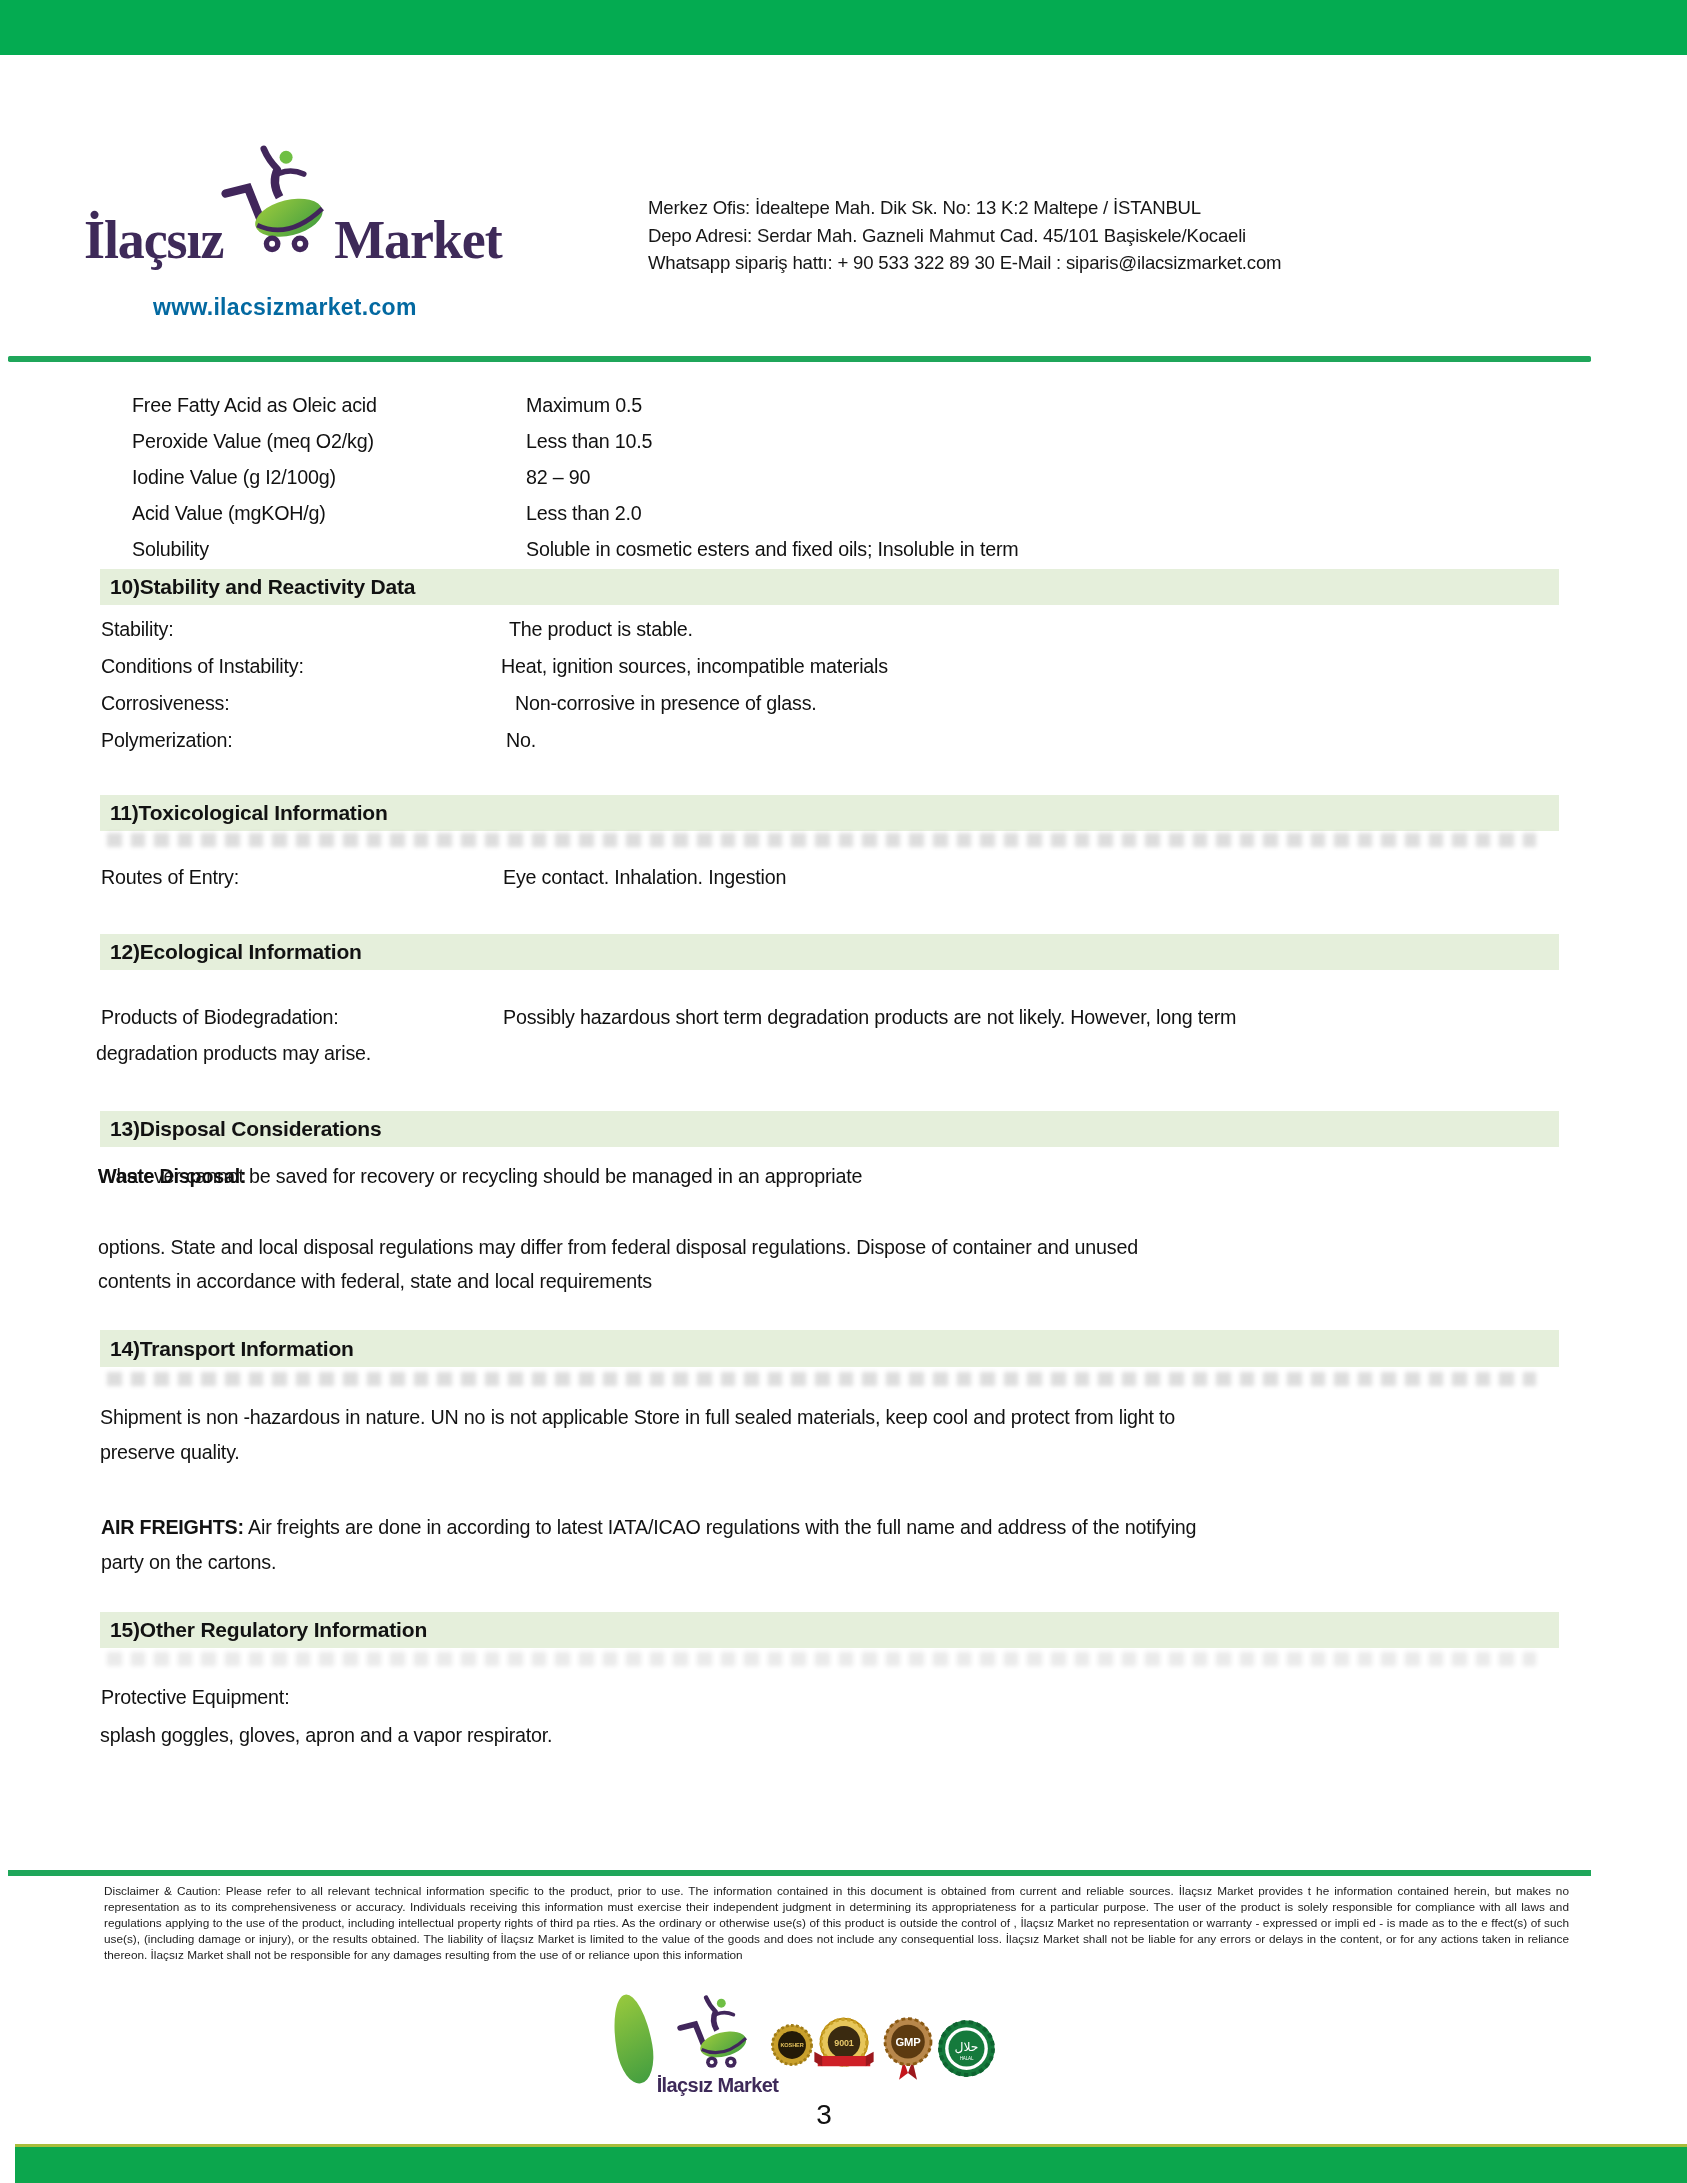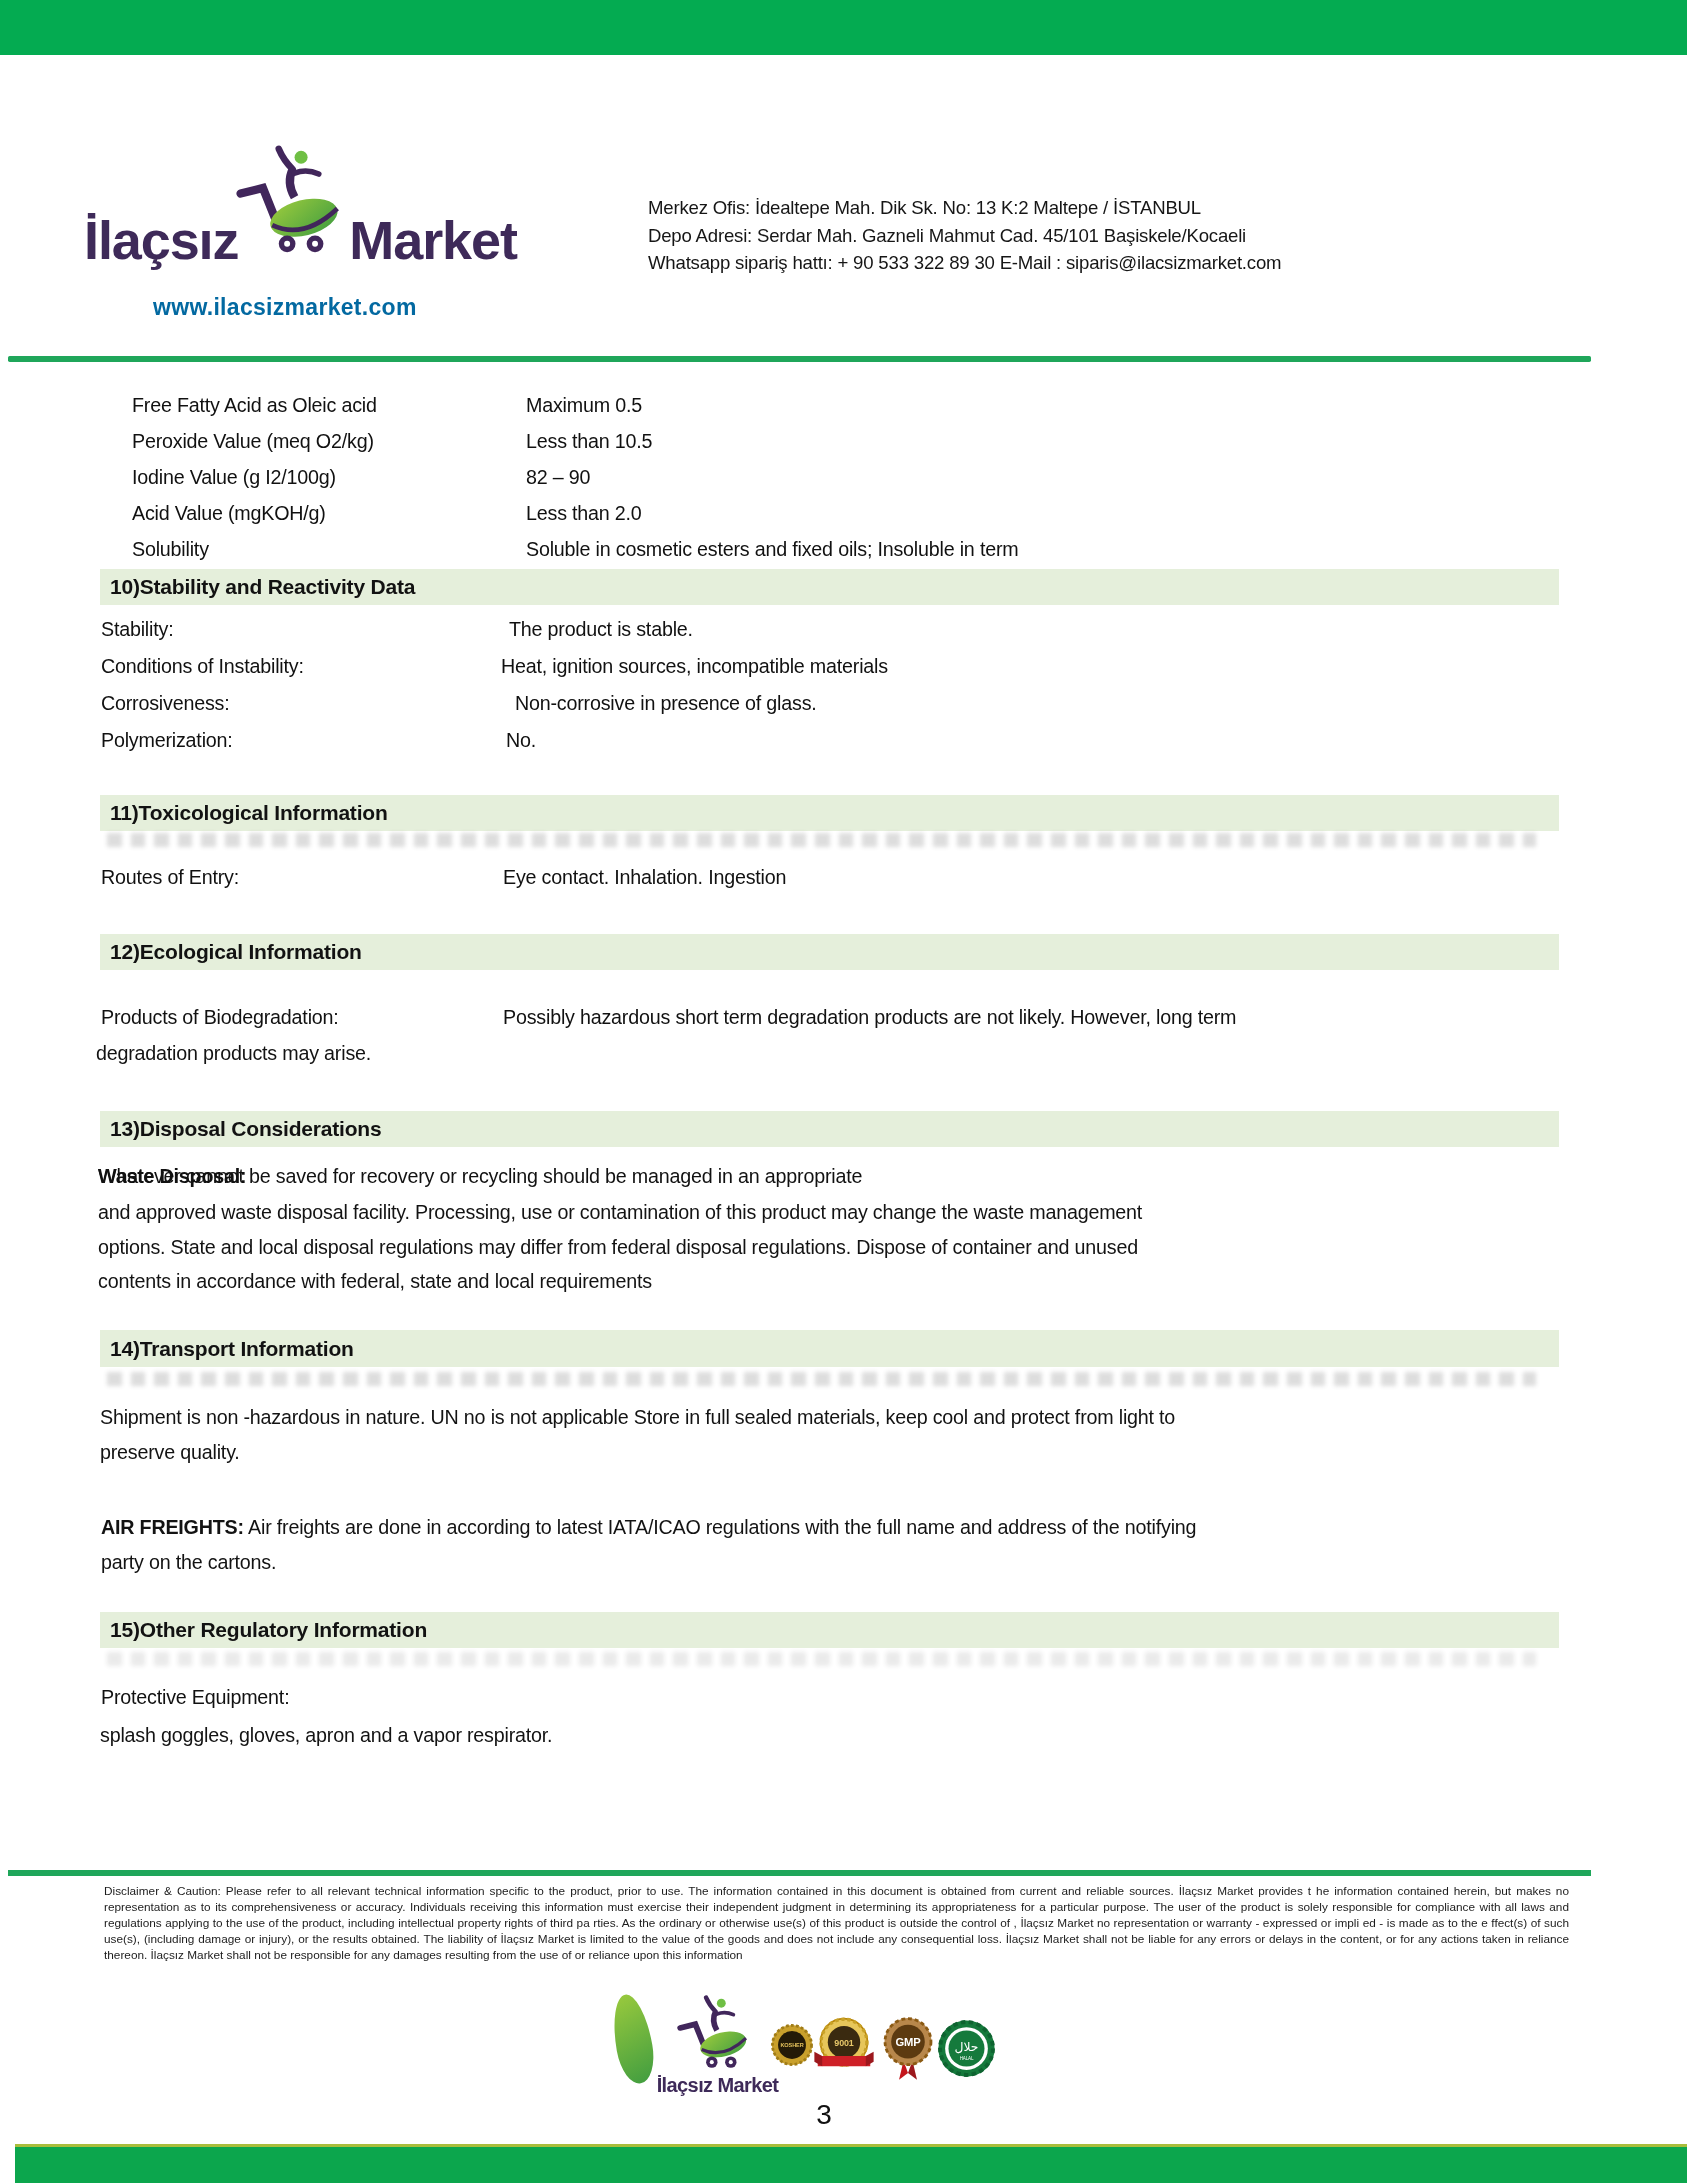--- a/index.html
+++ b/index.html
@@ -2,21 +2,21 @@
 <html style="font-size:9px"><head>
 <meta charset="utf-8">
 <style>
   html,body{margin:0;padding:0;background:#ffffff;}
   .page{position:relative;width:1687px;height:2183px;background:#ffffff;overflow:hidden;
         font-family:"Liberation Sans",sans-serif;color:#111;letter-spacing:-0.2px;}
 
   
   .topbar{position:absolute;left:0;top:0;width:1687px;height:55px;background:#04AB51;}
   .brand{position:absolute;left:84px;top:135px;display:flex;align-items:flex-end;}
-  .brand-word{font-weight:700;font-size:54px;color:#3E2A59;letter-spacing:-1.1px;line-height:1;}
+  .brand-word{font-weight:700;font-size:54px;color:#3E2A59;letter-spacing:-1.1px;line-height:1;font-family:Liberation Serif, serif;}
   .cart-svg{width:121px;height:132px;margin:0 -6.7px 0 -3.4px;}
   .website{position:absolute;left:153px;top:294px;font-size:23px;font-weight:700;color:#0369a1;letter-spacing:0.3px;}
   .company{position:absolute;left:648px;top:194px;font-size:18.6px;line-height:27.6px;color:#161616;}
   .hsep{position:absolute;left:8.4px;top:356px;width:1583px;height:6.2px;background:#1FA65A;border-radius:1.7px;}
 
   
   .band{position:absolute;left:100px;width:1459px;height:36px;background:#E5EFDB;
         display:flex;align-items:center;padding-left:10px;box-sizing:border-box;
         font-weight:700;font-size:21px;color:#121212;}
 
@@ -128,21 +128,20 @@
   <span class="val" style="left:503px;top:1006px">Possibly hazardous short term degradation products are not likely. However, long term</span>
   <div class="para" style="left:96px;top:1042px">degradation products may arise.</div>
 
   <div class="band" style="top:1111px">
     <span>13)Disposal Considerations</span>
   </div>
   <div class="overlapwrap">
     <span>Whatever cannot be saved for recovery or recycling should be managed in an appropriate</span>
     <span class="bold">Waste Disposal:</span>
   </div>
-  <div class="para" style="left:98px;top:1201px">and approved waste disposal facility. Processing, use or contamination of this product may change the waste management</div>
   <div class="para" style="left:98px;top:1236px">options. State and local disposal regulations may differ from federal disposal regulations. Dispose of container and unused</div>
   <div class="para" style="left:98px;top:1270px">contents in accordance with federal, state and local requirements</div>
 
   <div class="band" style="top:1330px;height:37px">
     <span>14)Transport Information</span>
   </div>
   <div class="ghost" style="top:1372px"></div>
   <div class="para" style="left:100px;top:1406px">Shipment is non -hazardous in nature. UN no is not applicable Store in full sealed materials, keep cool and protect from light to</div>
   <div class="para" style="left:100px;top:1441px">preserve quality.</div>
   <div class="para" style="left:101px;top:1516px">

